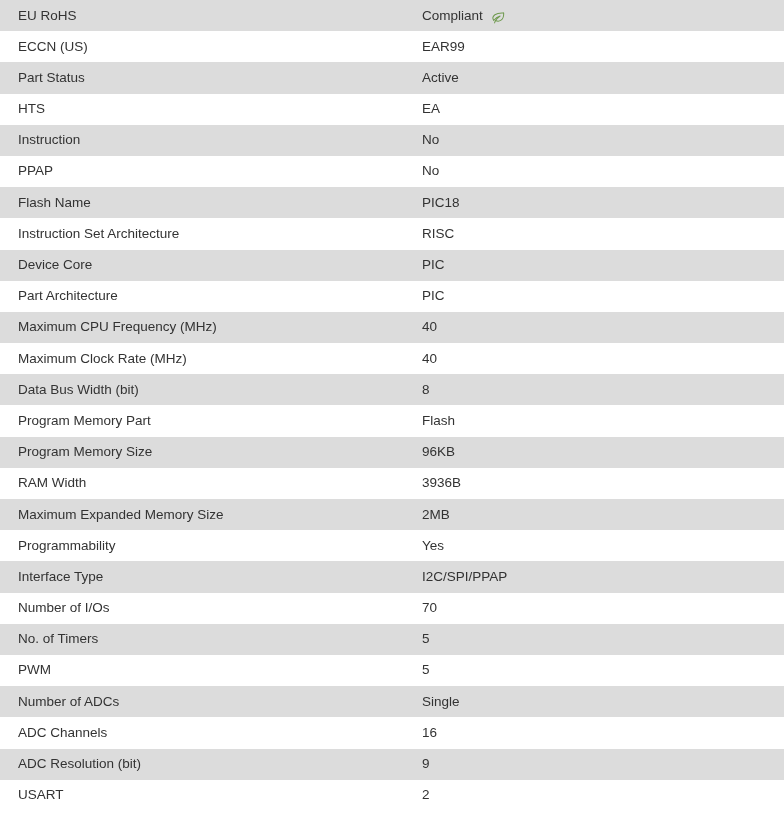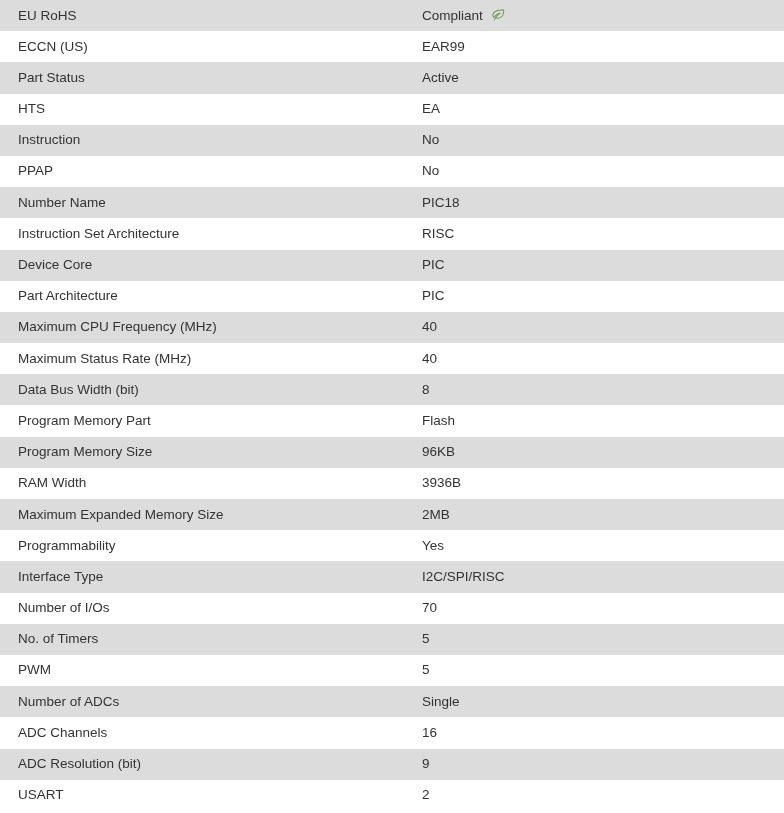--- a/index.html
+++ b/index.html
@@ -42,21 +42,21 @@
     width: 386px;
     color: #3a3a3a;
   }
   td.spec-value {
     width: 398px;
     padding-left: 20px;
     color: #2b2b2b;
   }
   .value-wrap {
     display: inline-flex;
-    align-items: flex-start;
+    align-items: flex-end;
     gap: 7px;
   }
   .leaf-icon {
     display: inline-block;
     width: 15px;
     height: 13px;
     position: relative;
     top: 1px;
   }
 </style>
@@ -99,21 +99,21 @@
             <span>No</span>
           </span></td>
       </tr>
       <tr class="row-plain">
         <td class="spec-label">PPAP</td>
         <td class="spec-value"><span class="value-wrap">
             <span>No</span>
           </span></td>
       </tr>
       <tr class="row-shaded">
-        <td class="spec-label">Number Name</td>
+        <td class="spec-label">Flash Name</td>
         <td class="spec-value"><span class="value-wrap">
             <span>PIC18</span>
           </span></td>
       </tr>
       <tr class="row-plain">
         <td class="spec-label">Instruction Set Architecture</td>
         <td class="spec-value"><span class="value-wrap">
             <span>RISC</span>
           </span></td>
       </tr>
@@ -129,21 +129,21 @@
             <span>PIC</span>
           </span></td>
       </tr>
       <tr class="row-shaded">
         <td class="spec-label">Maximum CPU Frequency (MHz)</td>
         <td class="spec-value"><span class="value-wrap">
             <span>40</span>
           </span></td>
       </tr>
       <tr class="row-plain">
-        <td class="spec-label">Maximum Status Rate (MHz)</td>
+        <td class="spec-label">Maximum Clock Rate (MHz)</td>
         <td class="spec-value"><span class="value-wrap">
             <span>40</span>
           </span></td>
       </tr>
       <tr class="row-shaded">
         <td class="spec-label">Data Bus Width (bit)</td>
         <td class="spec-value"><span class="value-wrap">
             <span>8</span>
           </span></td>
       </tr>
@@ -173,21 +173,21 @@
       </tr>
       <tr class="row-plain">
         <td class="spec-label">Programmability</td>
         <td class="spec-value"><span class="value-wrap">
             <span>Yes</span>
           </span></td>
       </tr>
       <tr class="row-shaded">
         <td class="spec-label">Interface Type</td>
         <td class="spec-value"><span class="value-wrap">
-            <span>I2C/SPI/RISC</span>
+            <span>I2C/SPI/PPAP</span>
           </span></td>
       </tr>
       <tr class="row-plain">
         <td class="spec-label">Number of I/Os</td>
         <td class="spec-value"><span class="value-wrap">
             <span>70</span>
           </span></td>
       </tr>
       <tr class="row-shaded">
         <td class="spec-label">No. of Timers</td>

